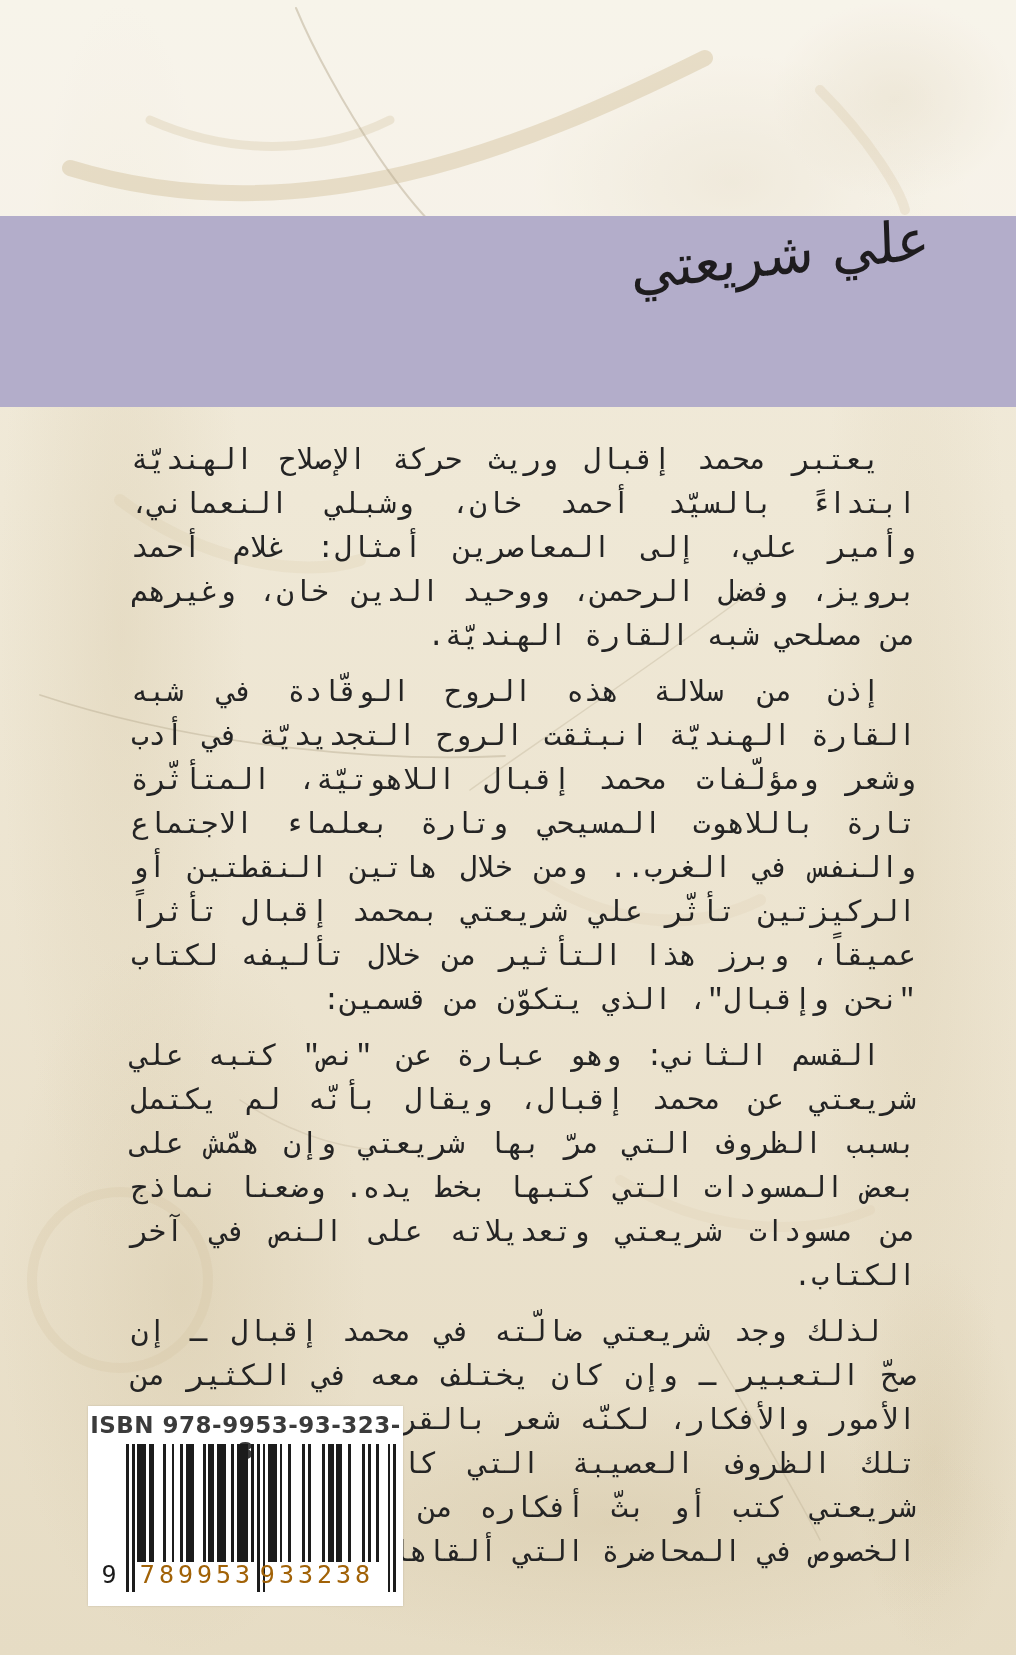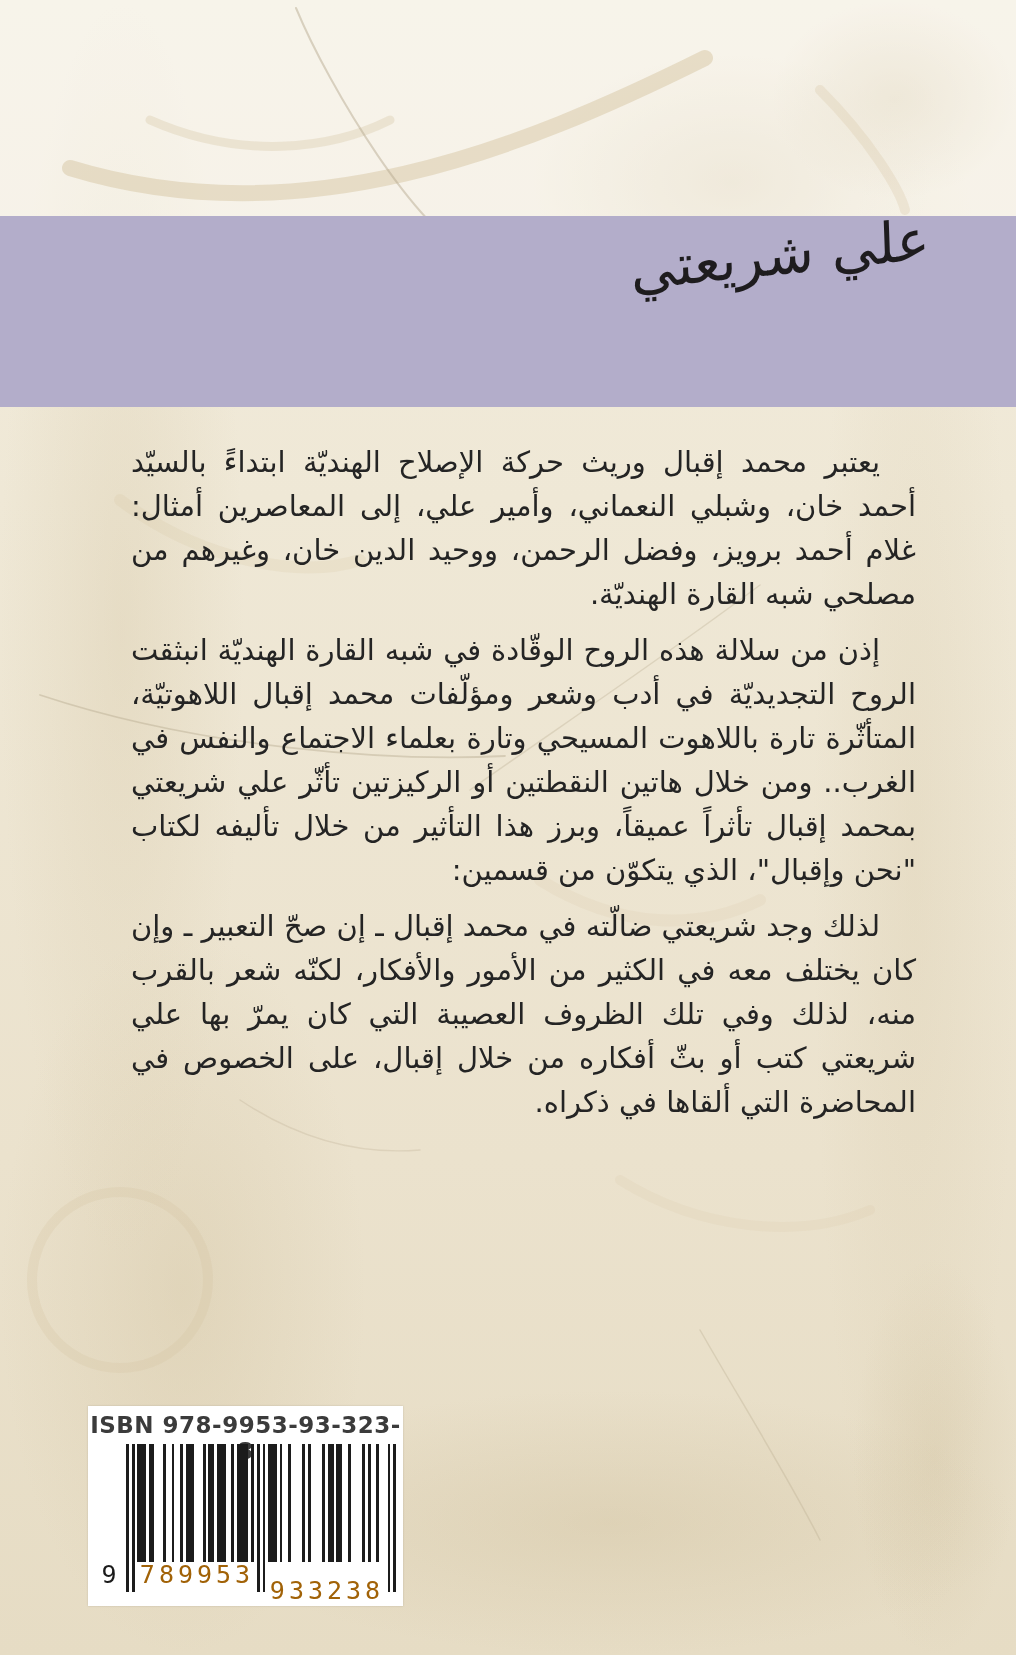--- a/index.html
+++ b/index.html
@@ -40,21 +40,21 @@
     font-size:58px;font-weight:bold;direction:rtl;
     letter-spacing:0;white-space:nowrap;
     text-shadow:0 1px 0 rgba(120,30,40,.25);
   }
   .blurb{
     position:absolute;top:440px;right:100px;left:131px;
     direction:rtl;text-align:justify;
     font-size:29px;line-height:44px;color:#242424;
   }
   .blurb p{
-    margin:0 0 12px 0;text-indent:36px;
+    margin:0 0 12px 0;text-indent:36px;font-family:Liberation Mono, monospace;
   }
   
   .barcode-label{
     position:absolute;left:88px;top:1406px;width:315px;height:200px;
     background:#ffffff;box-shadow:0 0 2px rgba(0,0,0,.15);
   }
   .isbn-line{
     position:absolute;top:6px;left:0;width:100%;
     text-align:center;font-size:23px;font-weight:600;color:#3b3b3b;
     letter-spacing:.5px;
@@ -67,21 +67,21 @@
   .digit-first{
     position:absolute;left:6px;top:154px;width:30px;text-align:center;
     font-family:"DejaVu Sans Mono",monospace;font-size:25px;color:#1a1a1a;
   }
   .digit-group{
     position:absolute;top:154px;width:122px;text-align:center;
     font-family:"DejaVu Sans Mono",monospace;font-size:25px;color:#a16207;
     letter-spacing:4px;
   }
   .dg1{left:48px;}
-  .dg2{left:178px;margin-top:16px;}
+  .dg2{left:168px;}
 </style>
 </head>
 <body>
 
 <div class="page">
 
   <div class="top-strip"></div>
 
   <svg class="watermark" width="1016" height="1655" viewBox="0 0 1016 1655" xmlns="http://www.w3.org/2000/svg">
     <g fill="none" stroke="#d2c19b" stroke-linecap="round">
@@ -102,20 +102,21 @@
     </g>
   </svg>
 
   <div class="band" style="background: rgb(179, 173, 202);">
     <div class="author">علي شريعتي</div>
   </div>
 
   <div class="blurb" style="color: rgb(36, 36, 36);">
       <p>يعتبر محمد إقبال وريث حركة الإصلاح الهنديّة ابتداءً بالسيّد أحمد خان، وشبلي النعماني، وأمير علي، إلى المعاصرين أمثال: غلام أحمد برويز، وفضل الرحمن، ووحيد الدين خان، وغيرهم من مصلحي شبه القارة الهنديّة.</p>
       <p>إذن من سلالة هذه الروح الوقّادة في شبه القارة الهنديّة انبثقت الروح التجديديّة في أدب وشعر ومؤلّفات محمد إقبال اللاهوتيّة، المتأثّرة تارة باللاهوت المسيحي وتارة بعلماء الاجتماع والنفس في الغرب.. ومن خلال هاتين النقطتين أو الركيزتين تأثّر علي شريعتي بمحمد إقبال تأثراً عميقاً، وبرز هذا التأثير من خلال تأليفه لكتاب "نحن وإقبال"، الذي يتكوّن من قسمين:</p>
+      <p>القسم الثاني: وهو عبارة عن "نص" كتبه علي شريعتي عن محمد إقبال، ويقال بأنّه لم يكتمل بسبب الظروف التي مرّ بها شريعتي وإن همّش على بعض المسودات التي كتبها بخط يده. وضعنا نماذج من مسودات شريعتي وتعديلاته على النص في آخر الكتاب.</p>
       <p>لذلك وجد شريعتي ضالّته في محمد إقبال ـ إن صحّ التعبير ـ وإن كان يختلف معه في الكثير من الأمور والأفكار، لكنّه شعر بالقرب منه، لذلك وفي تلك الظروف العصيبة التي كان يمرّ بها علي شريعتي كتب أو بثّ أفكاره من خلال إقبال، على الخصوص في المحاضرة التي ألقاها في ذكراه.</p>
     </div>
 
   <div class="barcode-label" style="background: rgb(255, 255, 255);">
     <div class="isbn-line">ISBN 978-9953-93-323-8</div>
     <div class="bars">
         <span class="mod guard" style="background: rgb(28, 28, 28);"></span>
         <span class="mod guard"></span>
         <span class="mod guard" style="background: rgb(28, 28, 28);"></span>
         <span class="mod"></span>

